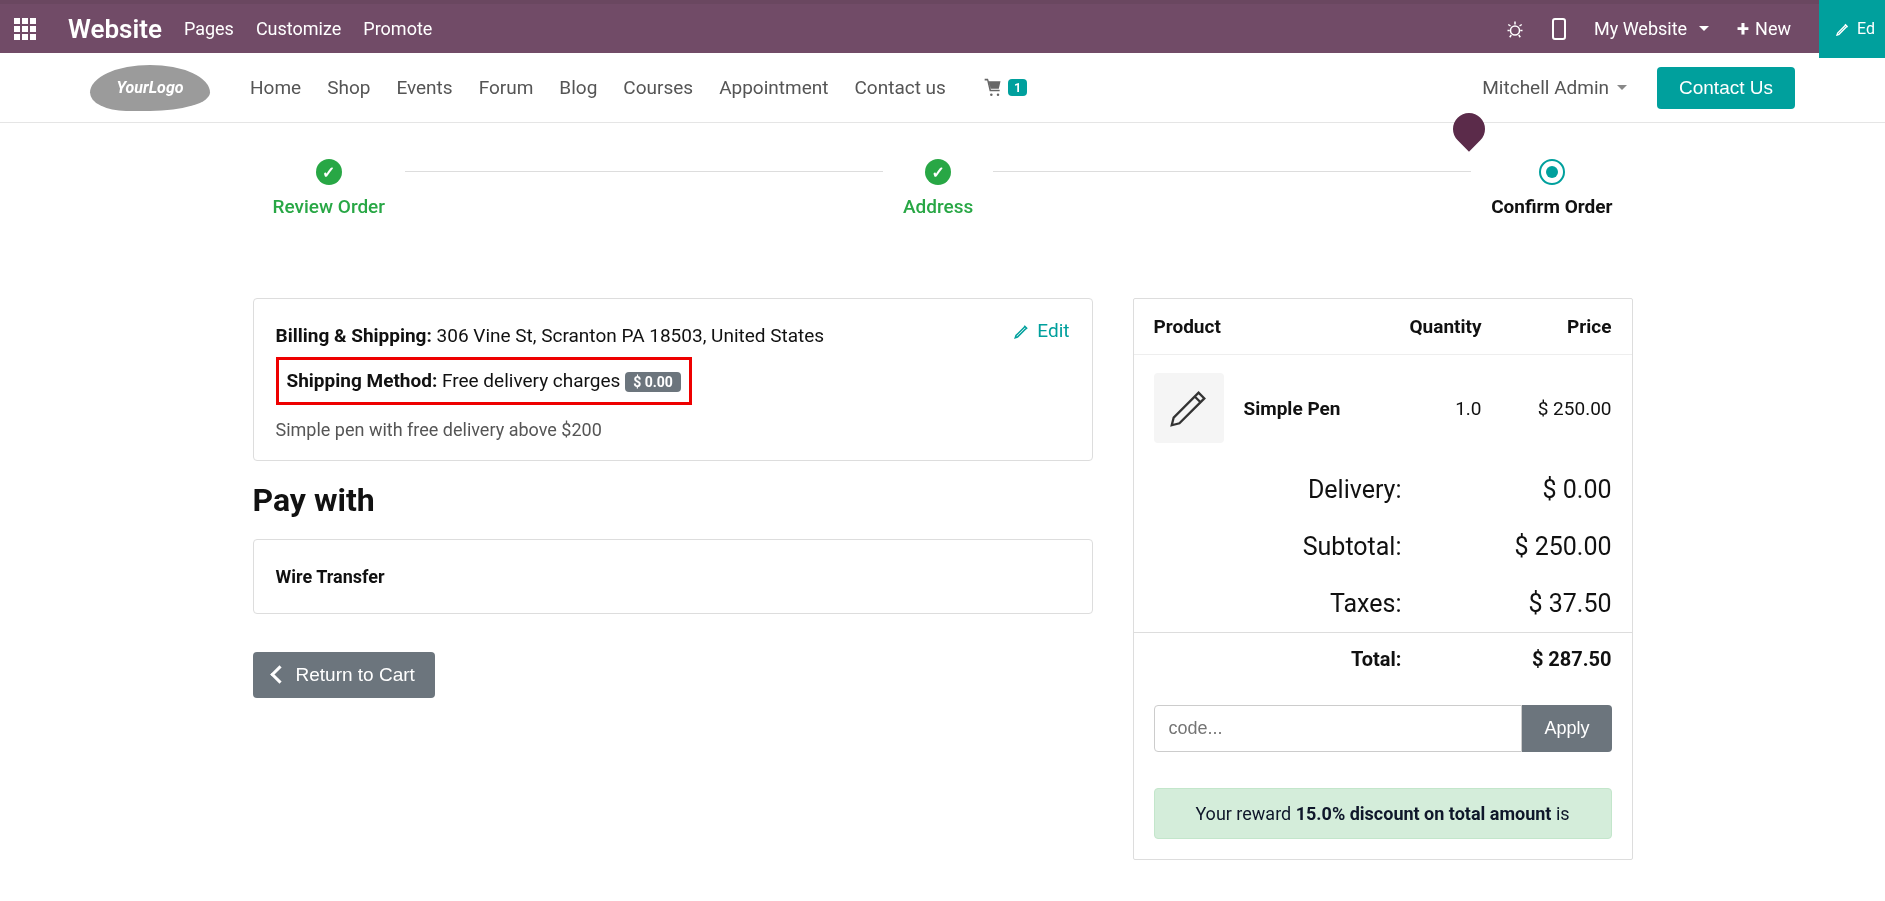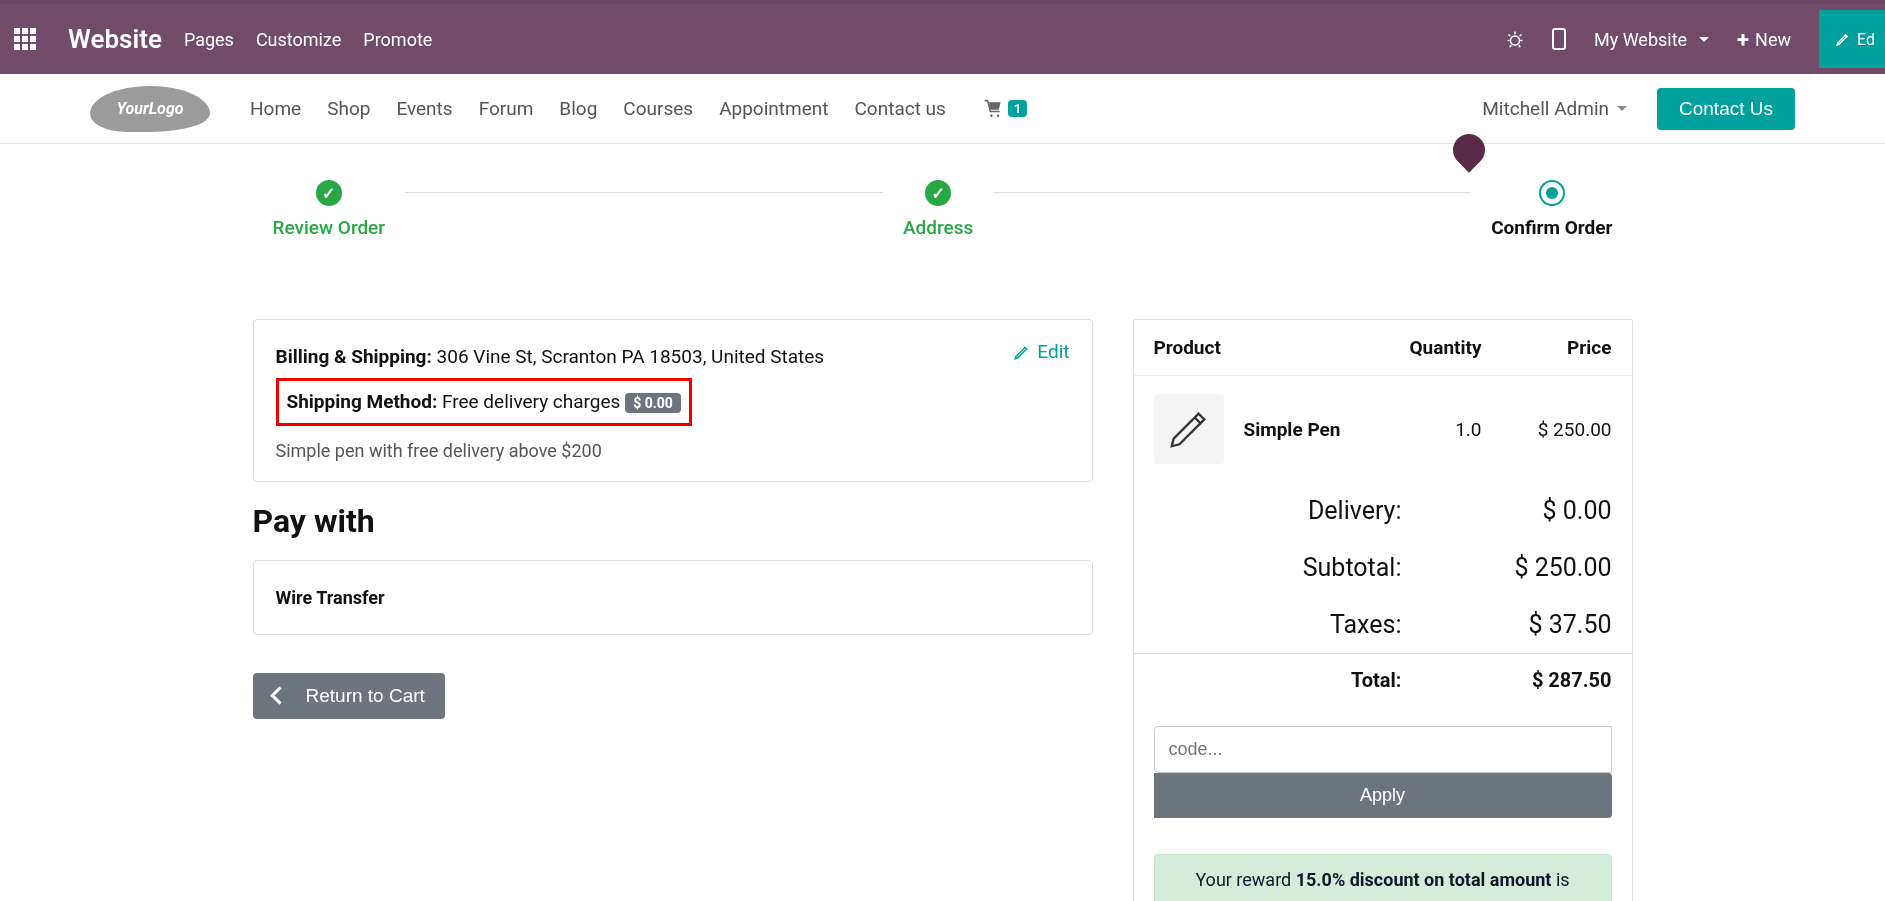--- a/index.html
+++ b/index.html
@@ -1,17 +1,17 @@
 <!DOCTYPE html>
 <html><head>
 <meta charset="utf-8">
 <style>
   * { box-sizing: border-box; margin: 0; padding: 0; }
   body { font-family: -apple-system, BlinkMacSystemFont, "Segoe UI", Roboto, Helvetica, Arial, sans-serif; color:#111; font-size:16px; background:#fff; width:1885px; }
-  .topbar { background:#714B67; height:74px; display:flex; align-items:center; color:#fff; padding:0 14px; border-top:4px solid #6a4760;}
+  .topbar { background:#714B67; height:53px; display:flex; align-items:center; color:#fff; padding:0 14px; border-top:4px solid #6a4760;}
   .topbar-left { display:flex; align-items:center; gap:22px; }
   .apps-icon { width:26px; display:flex; flex-wrap:wrap; gap:2px; margin-right:6px;}
   .apps-icon span { width:6px; height:6px; background:#fff; display:block;}
   .topbar a, .topbar .tb-link { color:#fff; text-decoration:none; font-size:18px;}
   .brand { font-size:26px; font-weight:600;}
   .topbar-right { margin-left:auto; display:flex; align-items:center; gap:28px; }
   .tb-item { display:flex; align-items:center; gap:6px; font-size:18px;}
   .tb-edit { background:#00A09D; height:58px; display:flex; align-items:center; padding:0 10px 0 16px; color:#fff; margin-right:-14px;}
   .caret-dn { width:0; height:0; border-left:5px solid transparent; border-right:5px solid transparent; border-top:5px solid #fff; display:inline-block; margin-left:6px;}
   .sitebar { height:70px; border-bottom:1px solid #e5e5e5; display:flex; align-items:center; padding:0 90px;}
@@ -41,36 +41,36 @@
   .card { border:1px solid #ddd; border-radius:4px; padding:20px 22px; margin-bottom:20px;}
   .addr-row { display:flex; justify-content:space-between; align-items:flex-start;}
   .addr-left { font-size:19px; line-height:1.8;}
   .edit-link { color:#00A09D; font-size:19px; display:flex; align-items:center; gap:6px; text-decoration:none;}
   .badge-price { background:#6c757d; color:#fff; padding:2px 8px; border-radius:4px; font-size:14px; font-weight:700;}
   .ship-box { border:3px solid #e00; padding:4px 8px; display:inline-block; margin-top:4px;}
   .note { color:#555; font-size:18px; margin-top:14px;}
   .pay-title { font-size:32px; margin:18px 0 20px;}
   .pay-card { border:1px solid #ddd; border-radius:4px; padding:26px 22px; font-size:18px; font-weight:700;}
   .actions { display:flex; justify-content:space-between; margin-top:38px;}
-  .btn { border:none; border-radius:4px; padding:12px 20px; font-size:19px; display:flex; align-items:center; gap:20px; cursor:pointer;}
+  .btn { border:none; border-radius:4px; padding:12px 20px; font-size:19px; display:flex; align-items:center; gap:10px; cursor:pointer;}
   .btn-grey { background:#6c757d; color:#fff;}
   .btn-teal { background:#00A09D; color:#fff;}
   .paybox { border:4px solid #e00; padding:6px; display:inline-block;}
   .summary { border:1px solid #ddd; border-radius:2px;}
   .sum-head { display:grid; grid-template-columns: 1fr 120px 130px; padding:16px 20px; font-weight:700; font-size:19px; border-bottom:1px solid #eee;}
   .sum-row { display:grid; grid-template-columns: 90px 1fr 100px 130px; padding:18px 20px; align-items:center; font-size:19px;}
   .sum-row .prod { font-weight:700;}
   .sum-row .qt,.sum-row .pr { text-align:right;}
   .sum-head .qh,.sum-head .ph { text-align:right;}
   .prod-img { width:70px; height:70px; background:#f5f5f5; border-radius:4px; display:flex; align-items:center; justify-content:center;}
   .line { display:flex; justify-content:flex-end; padding:14px 20px; font-size:25px; gap:90px;}
   .line .lbl { text-align:right; width:150px;}
   .line .val { width:120px; text-align:right;}
   .total-row { border-top:1px solid #ddd; font-weight:700; font-size:20px;}
-  .promo { display:flex; padding:20px;flex-direction:column;}
+  .promo { display:flex; padding:20px;}
   .promo input { flex:1; border:1px solid #ccc; border-radius:4px 0 0 4px; padding:12px 14px; font-size:18px;}
   .promo button { background:#6c757d; color:#fff; border:none; padding:12px 22px; font-size:18px; border-radius:0 4px 4px 0;}
   .reward { margin:16px 20px 20px; background:#d4edda; color:#0f172a; border:1px solid #c3e6cb; border-radius:4px; padding:14px 14px; font-size:18px; text-align:center;}
   .chev-l::before { content:""; display:inline-block; width:10px; height:10px; border-left:3px solid #fff; border-bottom:3px solid #fff; transform:rotate(45deg);}
   .chev-r::before { content:""; display:inline-block; width:10px; height:10px; border-right:3px solid #fff; border-top:3px solid #fff; transform:rotate(45deg);}
   .bug-ic { width:18px; height:18px; display:flex; align-items:center; justify-content:center;}
   .plus-ic::before { content:"+"; font-size:22px; font-weight:700;}
   .pencil-ic { width:16px; height:16px;}
   .mobile-ic { width:14px; height:22px; border:2px solid #fff; border-radius:3px; position:relative;}
   .cart-ic { font-size:20px;}

